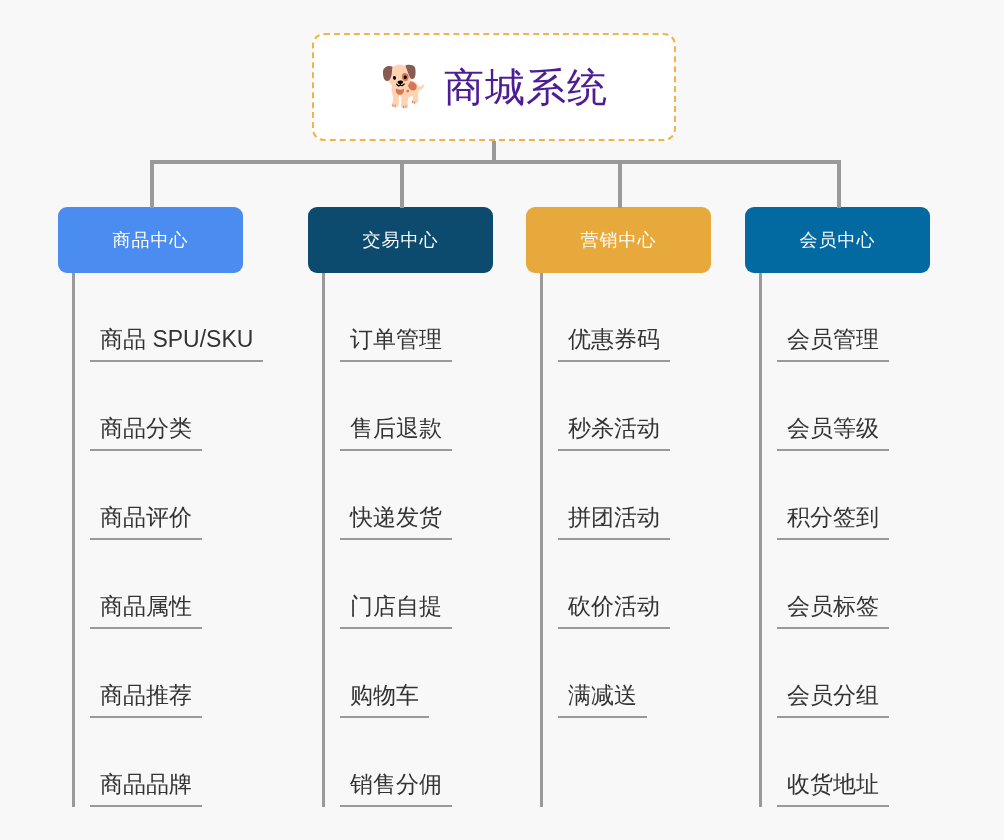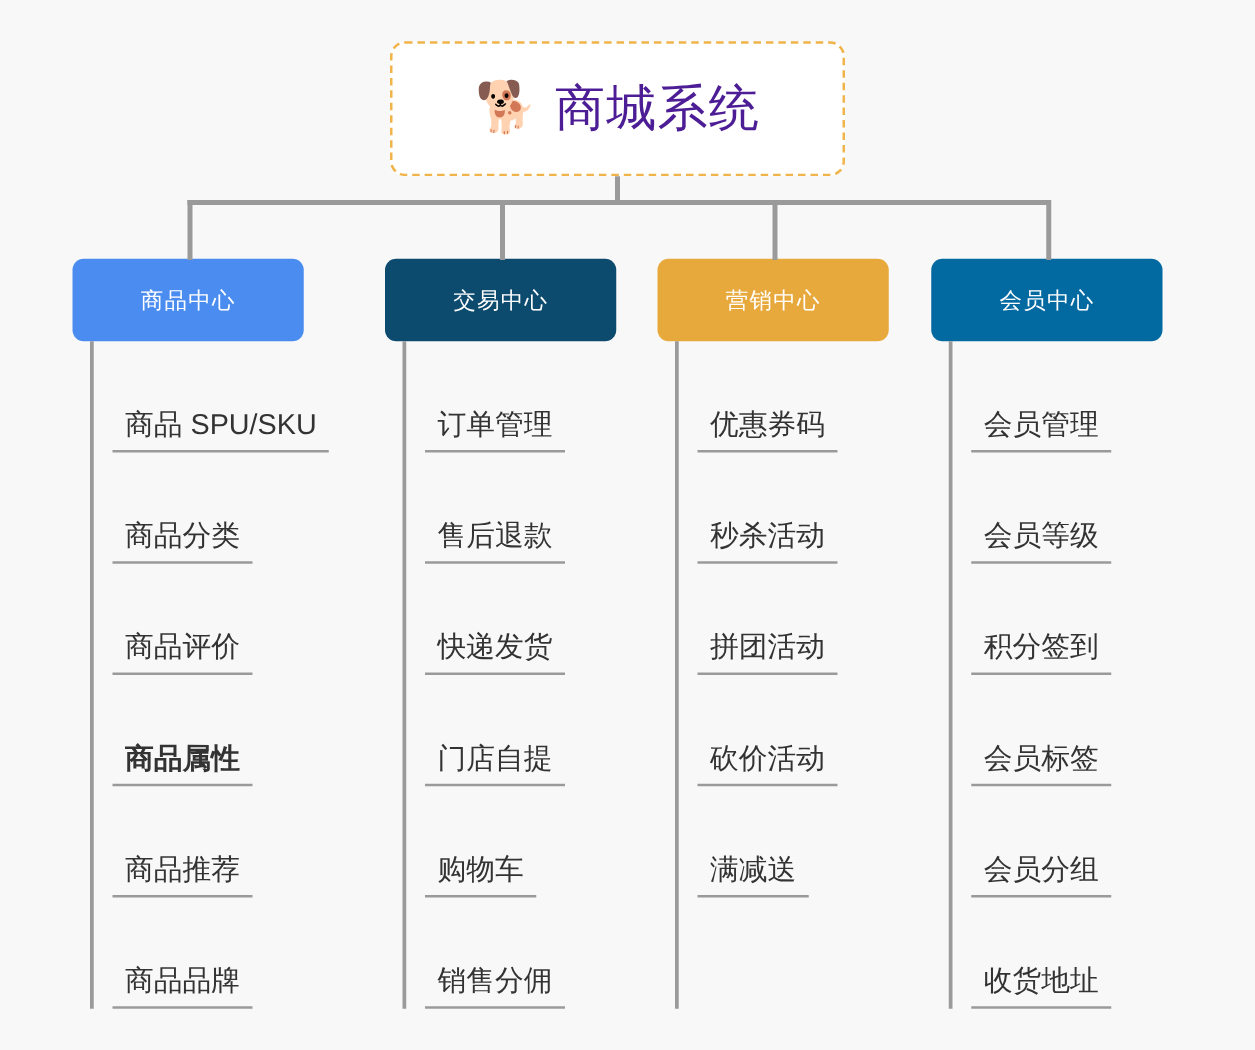--- a/index.html
+++ b/index.html
@@ -142,21 +142,21 @@
           <div class="leaf-rail" style="left: 14px; height: 534px;"></div>
           <div class="leaf-item" style="padding-left: 32px;">
             <span class="leaf-label">商品 SPU/SKU</span>
           </div>
           <div class="leaf-item" style="padding-left: 32px;">
             <span class="leaf-label">商品分类</span>
           </div>
           <div class="leaf-item" style="padding-left: 32px;">
             <span class="leaf-label">商品评价</span>
           </div>
-          <div class="leaf-item" style="padding-left: 32px; font-weight: bold;">
+          <div class="leaf-item" style="padding-left: 32px;">
             <span class="leaf-label">商品属性</span>
           </div>
           <div class="leaf-item" style="padding-left: 32px;">
             <span class="leaf-label">商品推荐</span>
           </div>
           <div class="leaf-item" style="padding-left: 32px;">
             <span class="leaf-label">商品品牌</span>
           </div>
         </div>
       </div>

